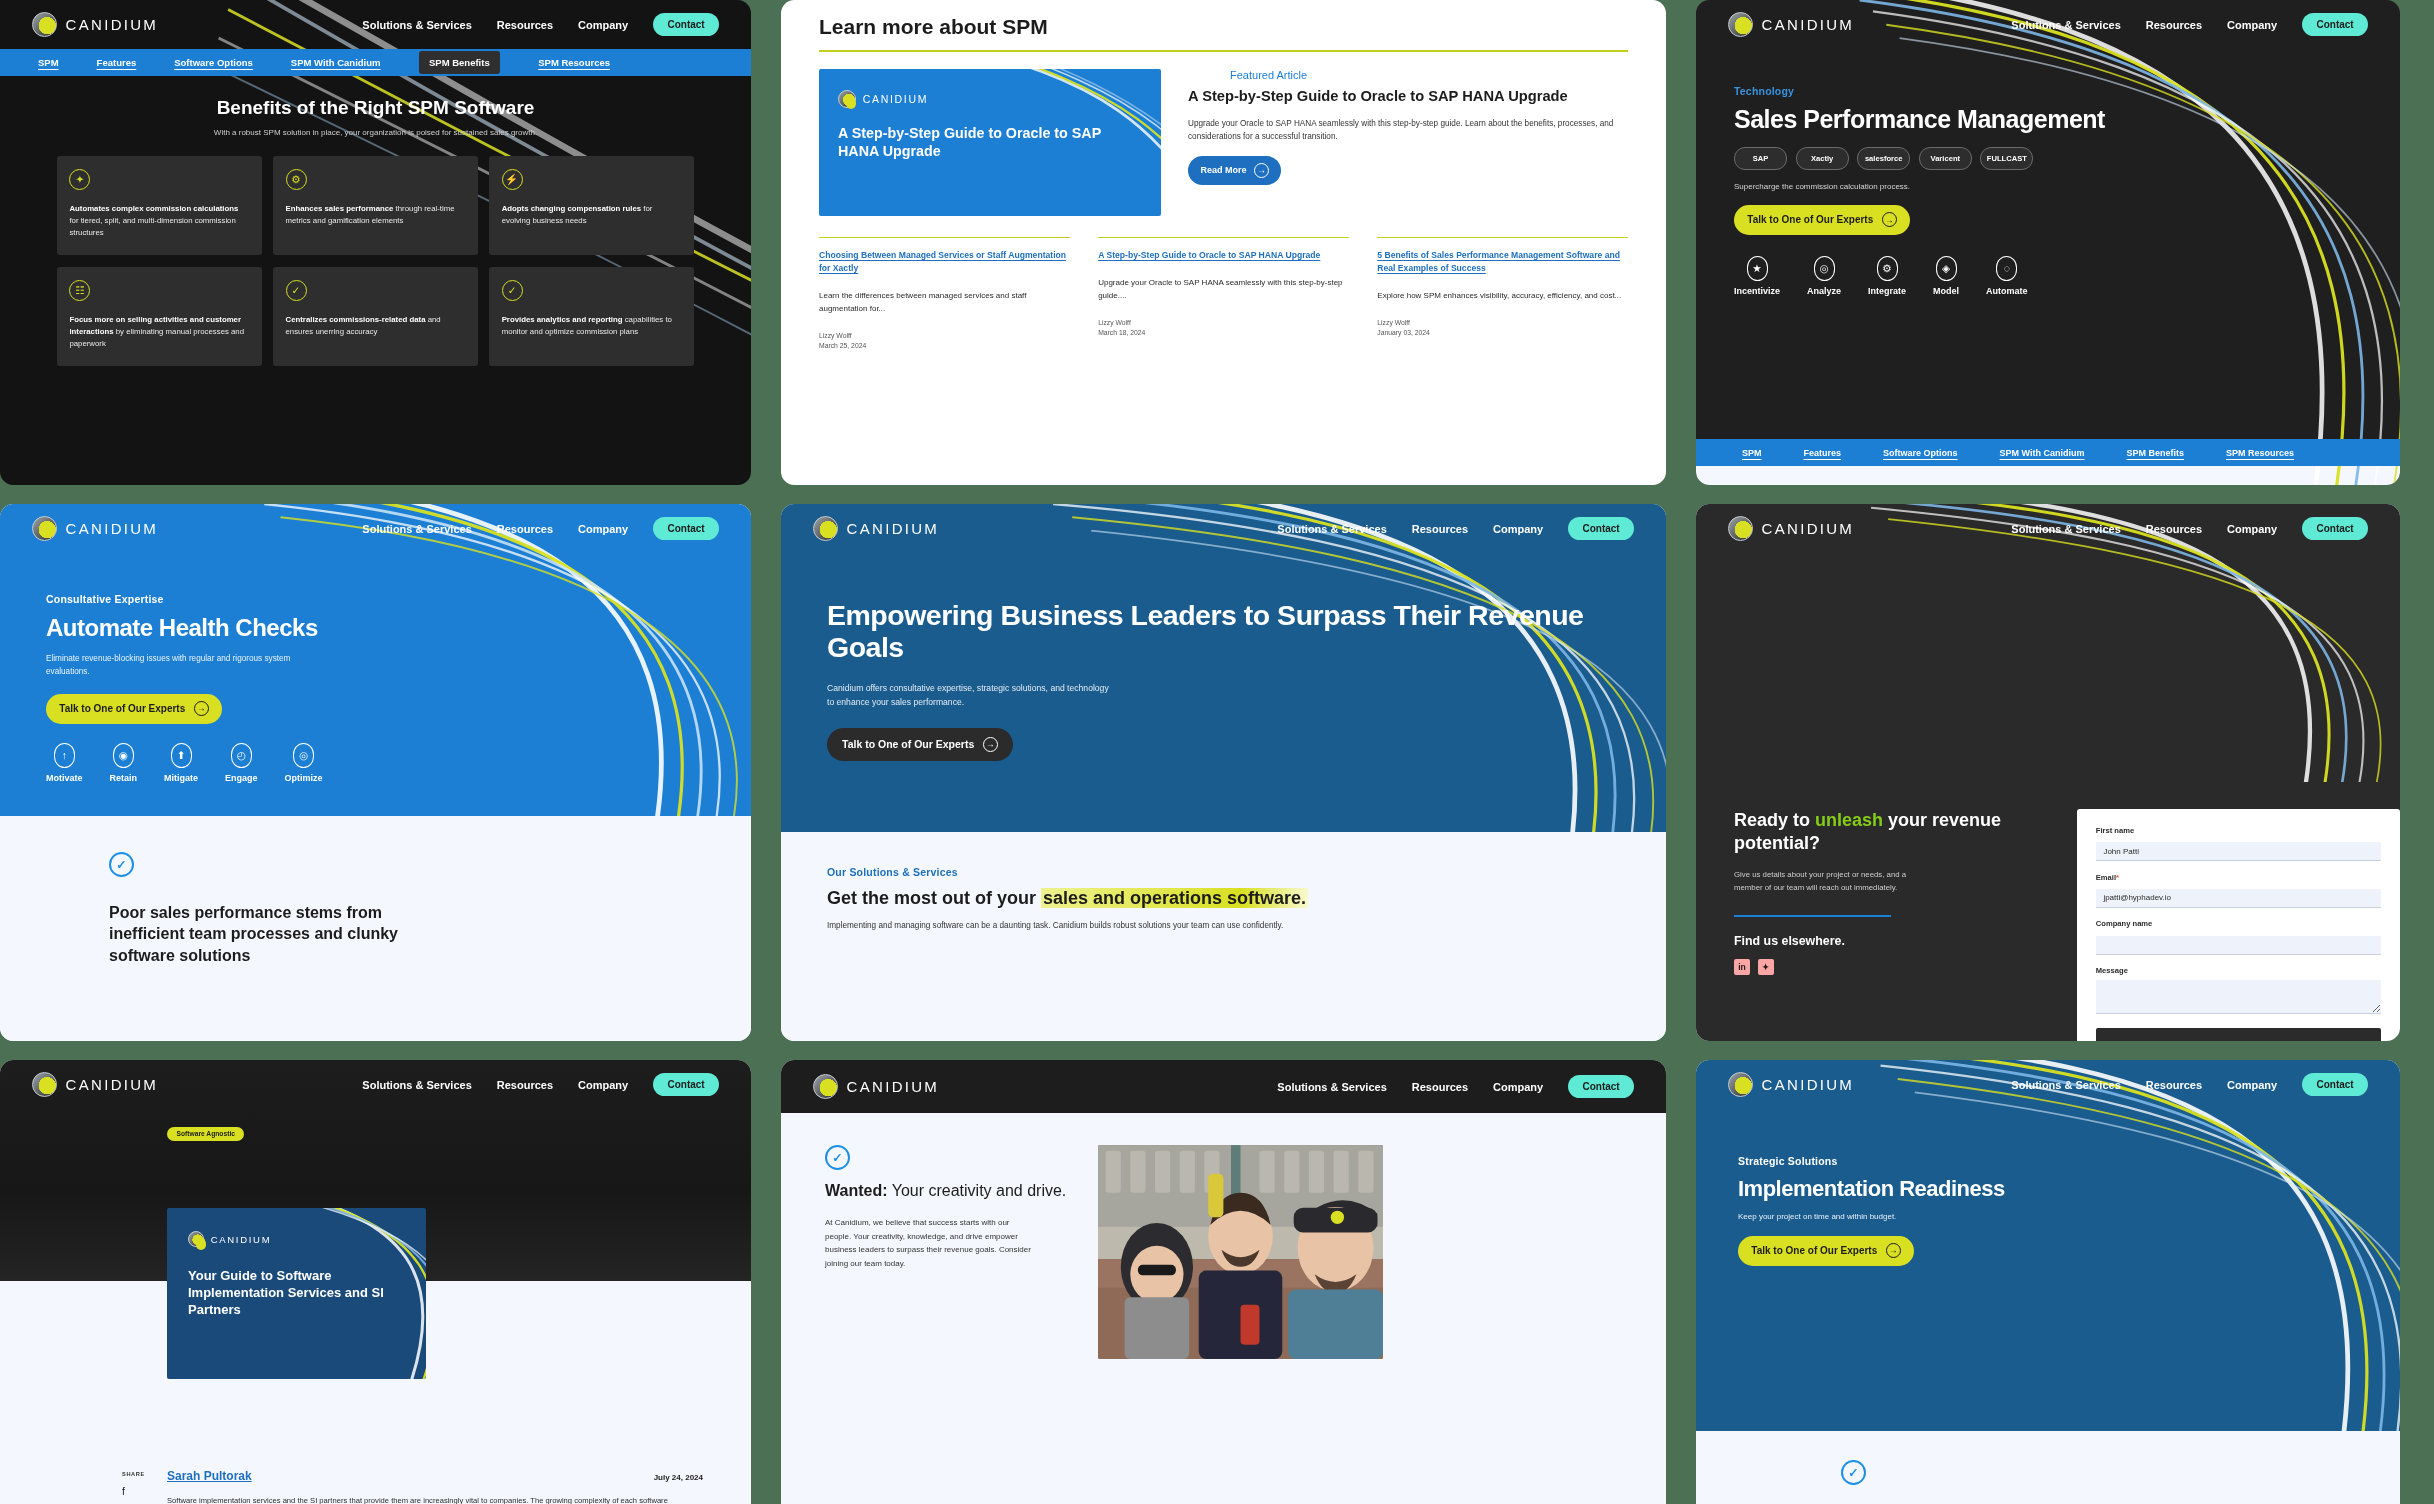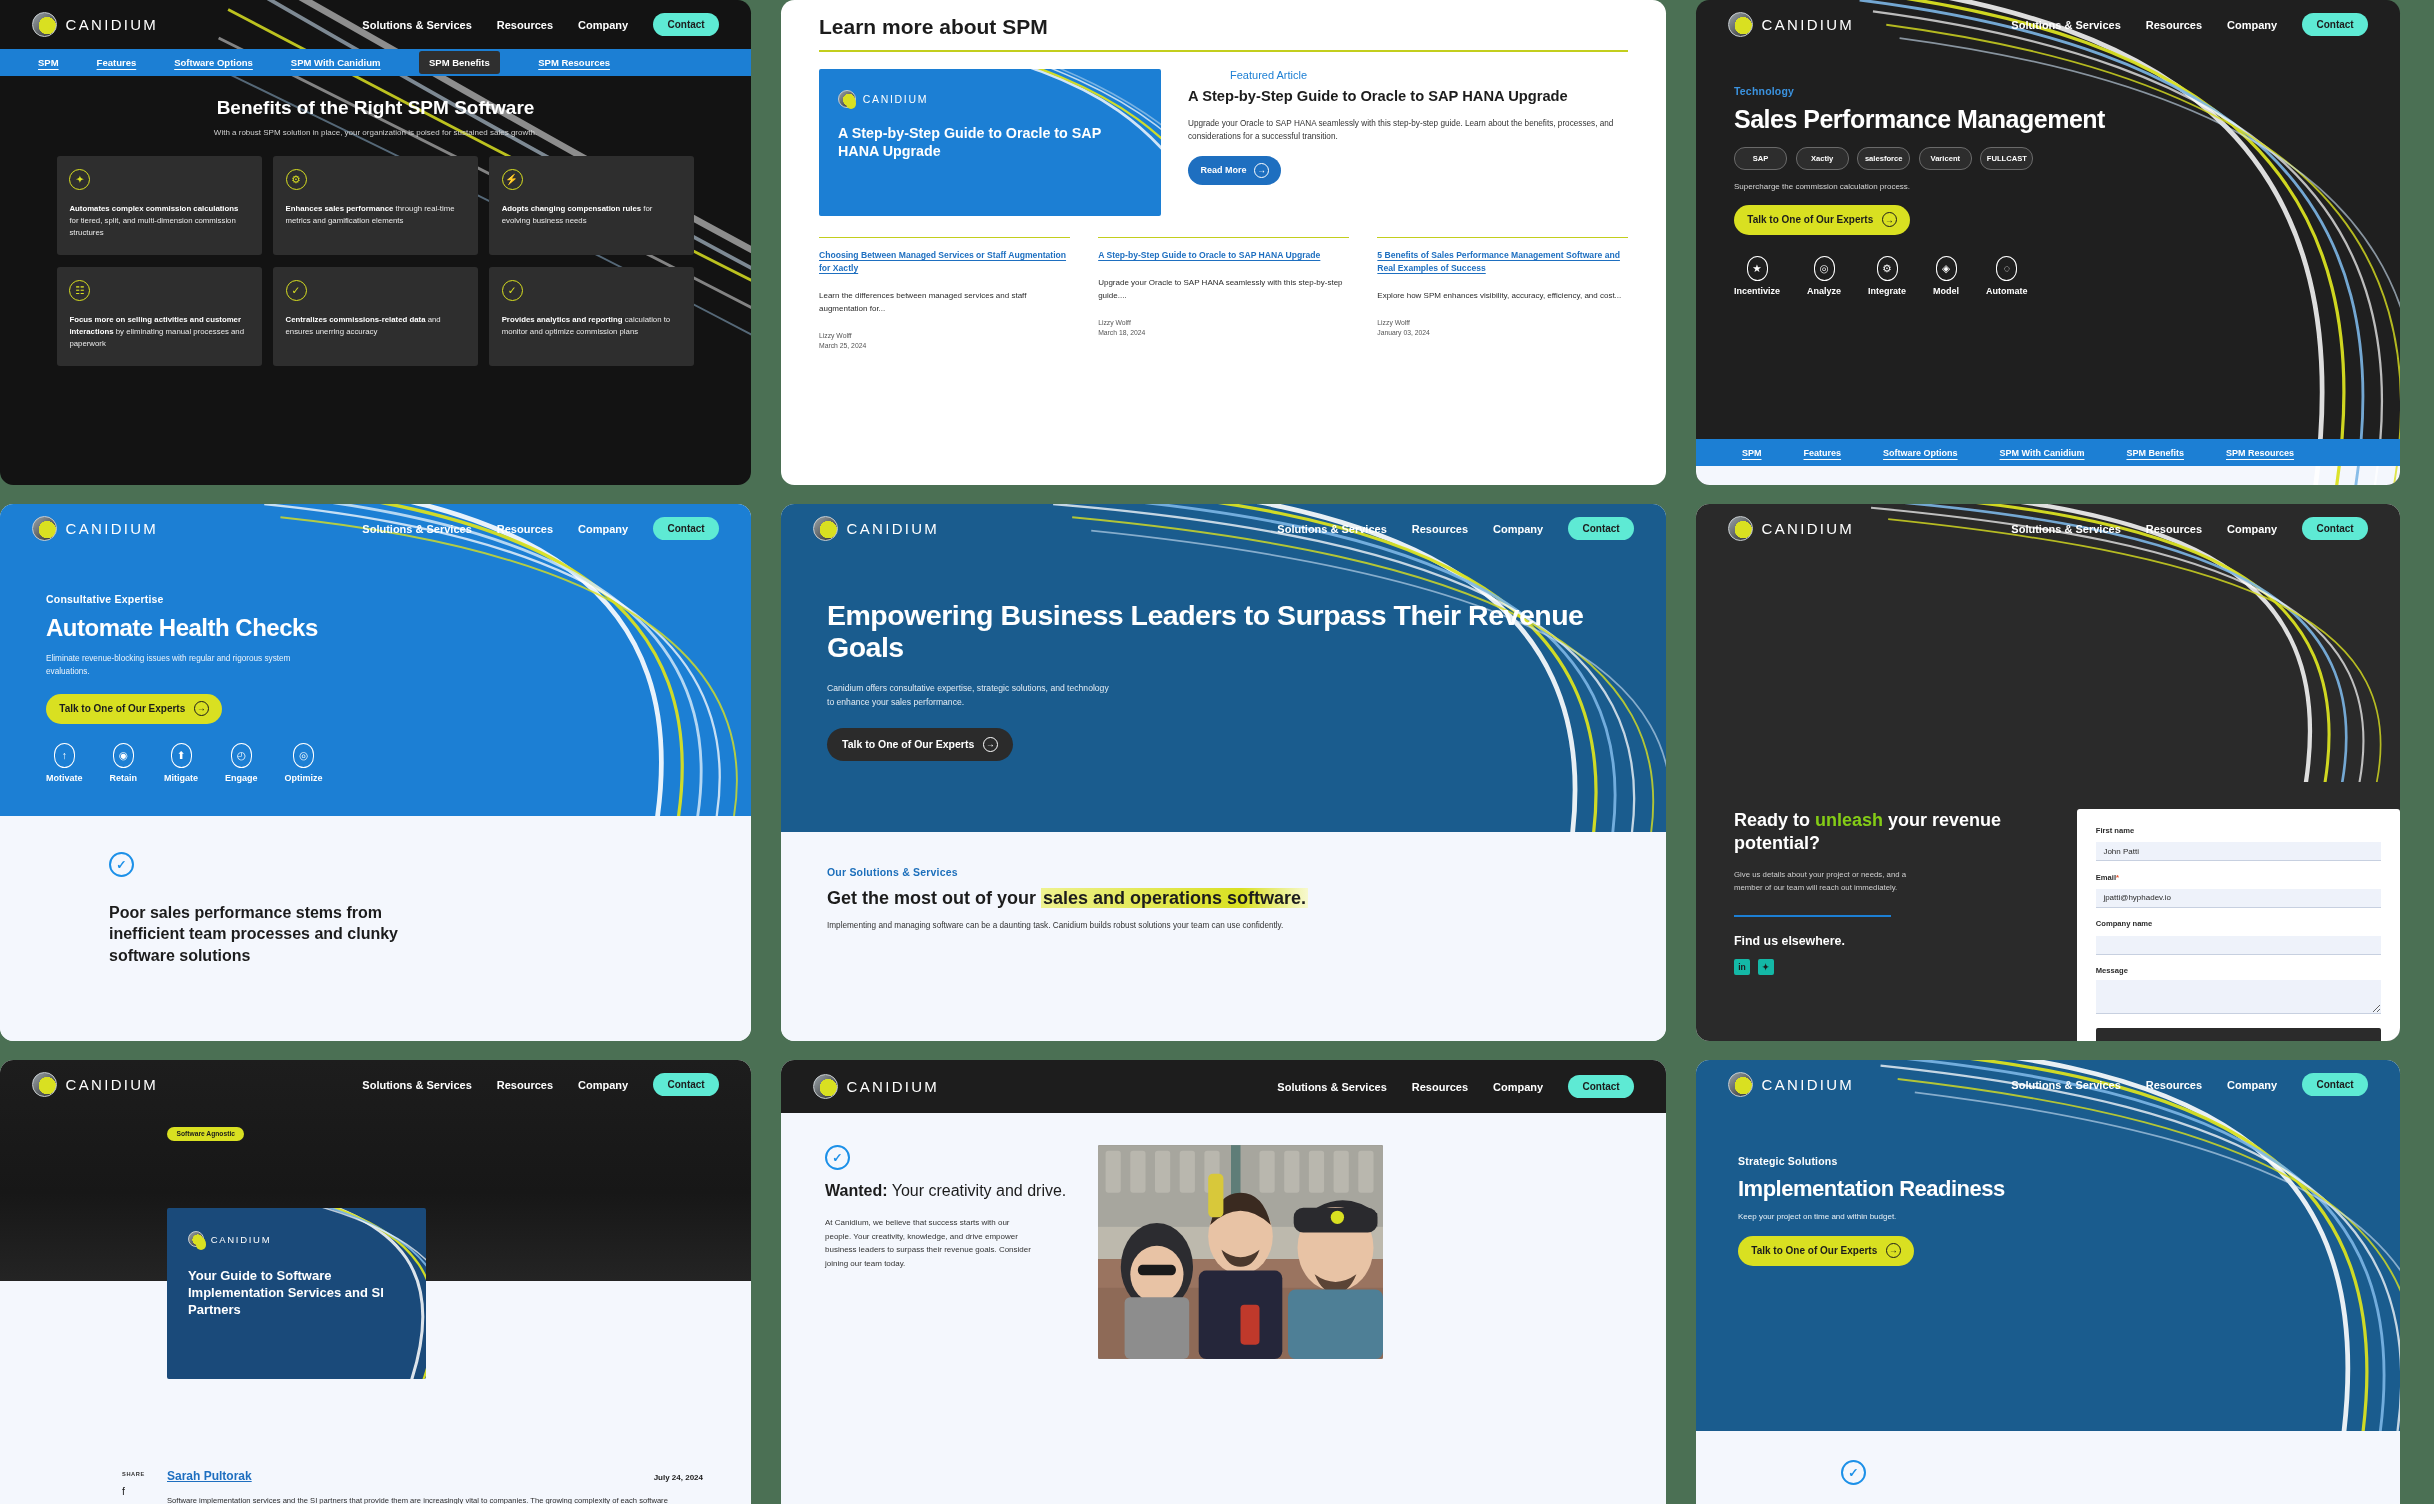--- a/index.html
+++ b/index.html
@@ -134,21 +134,21 @@
   
   .p6top { background:#2a2a2a; height:278px; position:relative; overflow:hidden; }
   .p6 h1 { color:#fff; font-size:23px; padding:86px 0 0 38px; position:relative; z-index:3;}
   .p6bot { background:#2a2a2a; height:100%; display:flex; padding:27px 0 0 38px; gap:28.5px; }
   .p6bot h3 { font-size:18px; font-weight:700; color:#fff; line-height:1.3; }
   .p6bot h3 .y { color:#84cc16; }
   .p6bot .sub { color:#cfcfcf; font-size:7.8px; line-height:1.6; margin-top:13.3px; max-width:176px; }
   .divider-b { height:1.9px; background:#1c7fd4; width:157px; margin:21px 0 17px; }
   .p6bot h4 { color:#fff; font-size:12.4px; font-weight:700; }
   .socials { display:flex; gap:7.6px; margin-top:11.4px; }
-  .soc { width:16px;height:16px;background:#14b8a6;border-radius:1.9px;display:flex;
+  .soc { width:16px;height:16px;background:#fca5a5;border-radius:1.9px;display:flex;
      align-items:center;justify-content:center;color:#1c1c1c;font-size:8.6px;font-weight:700;}
   .formcard { background:#fff; border-radius:2.9px; width:363px; padding:17px 19px; }
   .fl { font-size:7.6px; font-weight:700; color:#2b2b2b; margin-bottom:4.8px; display:block;}
   .fl .req { color:#e8502a; }
   .fi { width:100%; height:19px; background:#eef2fa; border:none; border-bottom:1px solid #c7d0e0;
      font-size:8px; color:#2b2b2b; padding:0 7.6px; font-family:"Liberation Sans", sans-serif; }
   .ft { width:100%; height:34px; background:#eef2fa; border:none; border-bottom:1px solid #c7d0e0; }
   .fgroup { margin-bottom:11.4px; }
   .fsubmit { background:#2b2b2b; height:21px; border-radius:1.9px; margin-top:3.8px; }
 
@@ -257,21 +257,21 @@
       <div class="card">
         <div class="cic">☷</div>
         <p><b>Focus more on selling activities and customer interactions</b><span> by eliminating manual processes and paperwork</span></p>
       </div>
       <div class="card">
         <div class="cic">✓</div>
         <p><b>Centralizes commissions-related data</b><span> and ensures unerring accuracy</span></p>
       </div>
       <div class="card">
         <div class="cic">✓</div>
-        <p><b>Provides analytics and reporting</b><span> calculation to monitor and optimize commission plans</span></p>
+        <p><b>Provides analytics and reporting</b><span> capabilities to monitor and optimize commission plans</span></p>
       </div>
     </div>
   </div>
 
   <div class="panel p2">
     <h2>Learn more about SPM</h2>
     <div class="rule-y"></div>
 
     <div class="feature-wrap">
       <div class="thumb">

